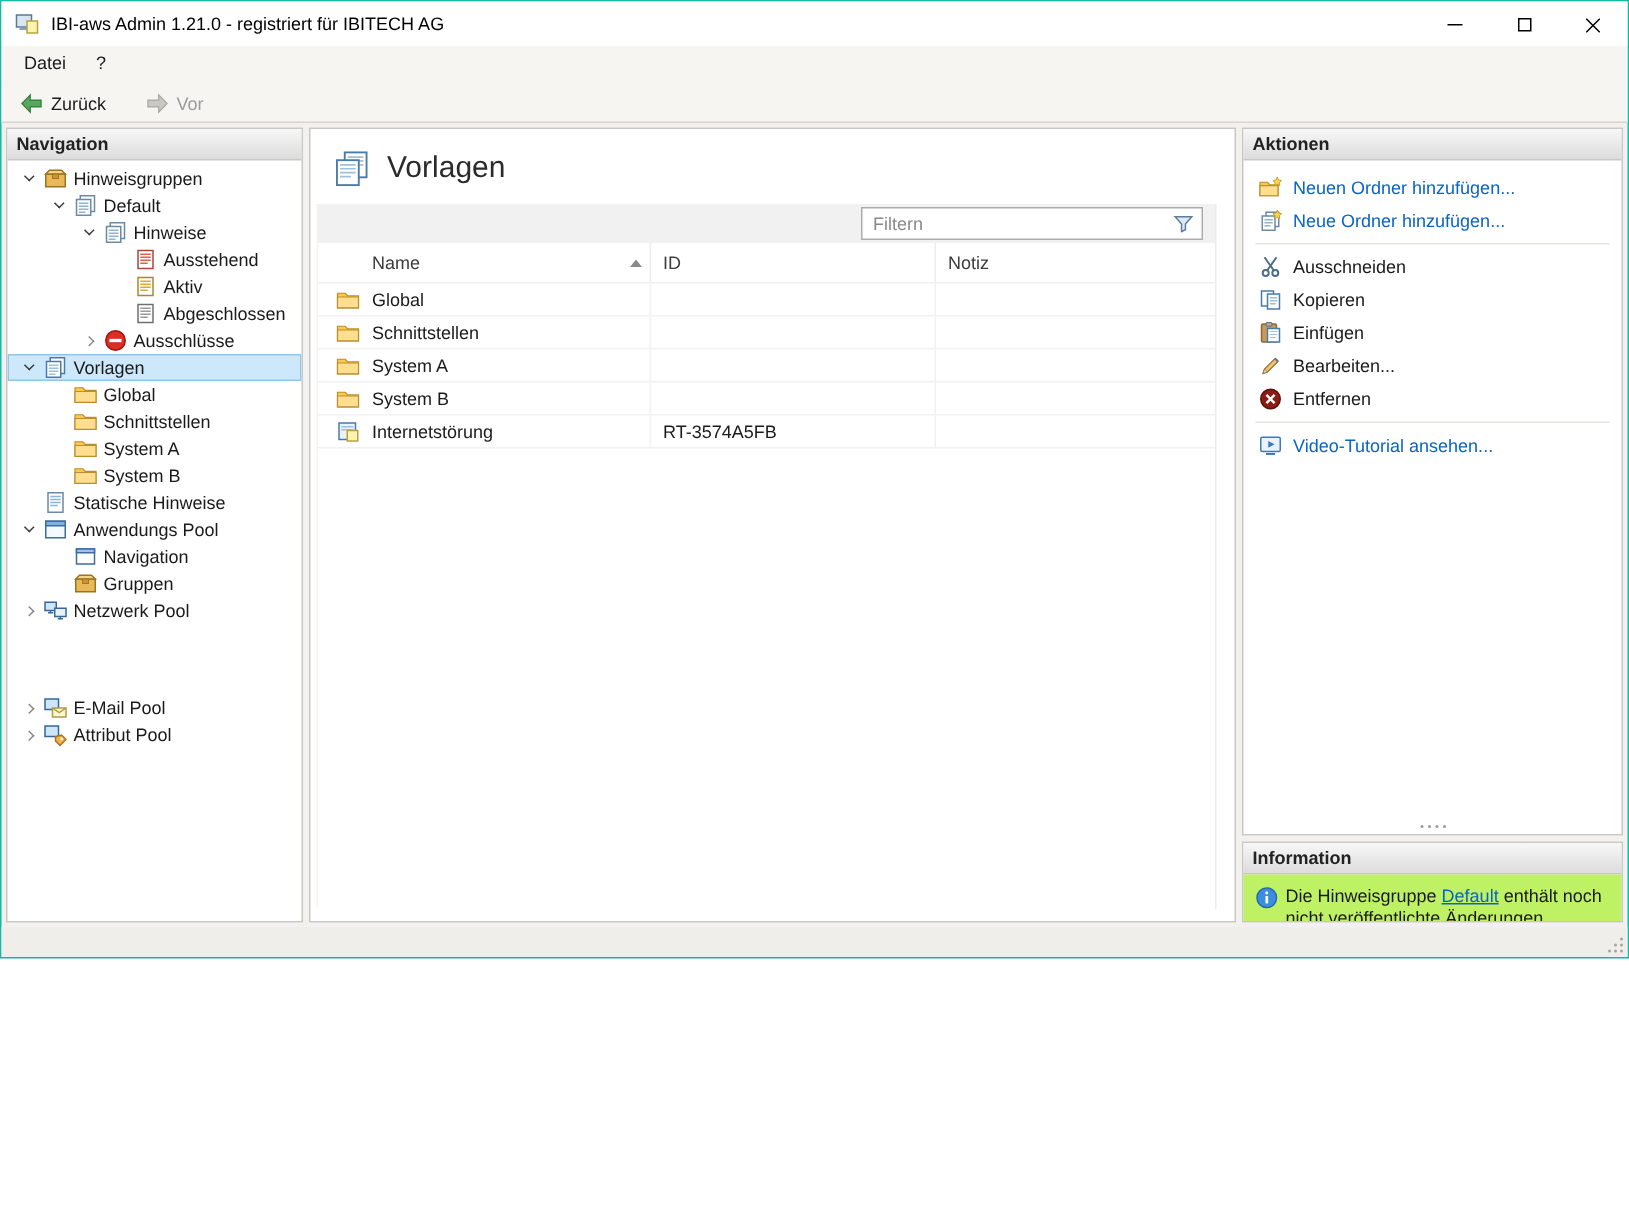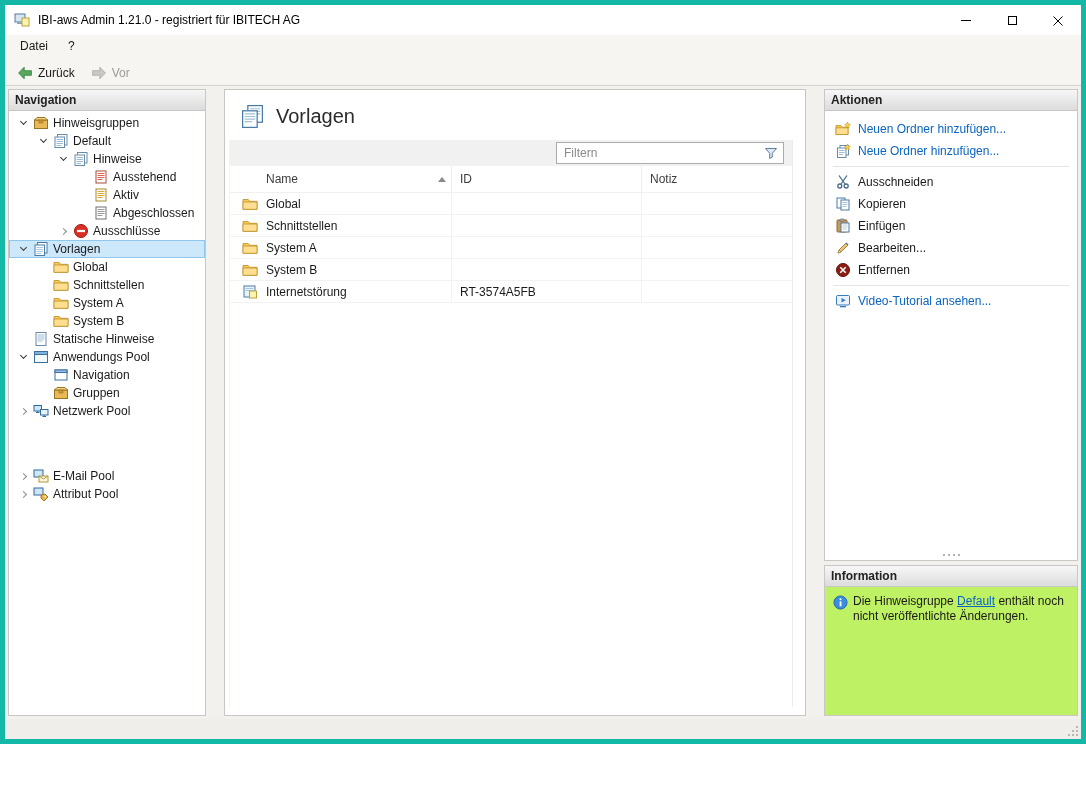--- a/index.html
+++ b/index.html
@@ -1,42 +1,42 @@
 <!DOCTYPE html>
 <html><head>
 <meta charset="utf-8">
 <style>
   * { margin:0; padding:0; box-sizing:border-box; }
   html,body { width:1086px; height:803px; overflow:hidden; }
   body { font-family:"Liberation Sans","DejaVu Sans",sans-serif; font-size:12px; color:#1a1a1a; background:#fff; }
 
-  .window { width:1086px; height:744px; border:5px solid #14b8a6; display:flex; flex-direction:column; background:#f3f1ed; }
+  .window { width:1086px; height:639px; border:1px solid #14b8a6; display:flex; flex-direction:column; background:#f3f1ed; }
 
   
   .titlebar { flex:0 0 30px; background:#fff; display:flex; align-items:center; }
   .app-icon { width:16px; height:16px; margin-left:9px; flex:0 0 16px; }
   .app-icon svg,.icon svg { width:100%; height:100%; display:block; }
   .title-text { margin-left:8px; color:#000; white-space:nowrap; }
   .win-controls { margin-left:auto; display:flex; height:100%; }
   .win-btn { width:46px; height:100%; display:flex; align-items:center; justify-content:center; }
   .glyph-min { width:10px; height:1px; background:#000; }
   .glyph-max { width:9px; height:9px; border:1px solid #000; }
   .glyph-close { width:10px; height:10px; }
 
   
   .menubar { flex:0 0 26px; background:#f7f5f1; display:flex; align-items:flex-start; padding-left:5px; }
   .menu-item { padding:4px 10px; color:#1a1a1a; }
-  .toolbar { flex:0 0 25px; background:#f7f5f1; border-bottom:1px solid #d9d6d0; display:flex; align-items:center; padding-left:5px; gap:2px; }
+  .toolbar { flex:0 0 25px; background:#f7f5f1; border-bottom:1px solid #d9d6d0; display:flex; align-items:center; padding-left:5px; gap:12px; }
   .tool-btn { display:flex; align-items:center; gap:5px; padding:2px 7px; color:#1a1a1a; }
   .tool-btn.disabled { color:#9b9b9b; }
   .tool-icon { width:16px; height:16px; flex:0 0 16px; }
   .tool-icon svg { width:100%; height:100%; display:block; }
 
   
-  .content { flex:1; display:flex; padding:3px; gap:18px; min-height:0; }
+  .content { flex:1; display:flex; padding:3px; gap:4px; min-height:0; }
   .panel { background:#fff; border:1px solid #c9c7c3; display:flex; flex-direction:column; min-height:0; }
   .panel-header { flex:0 0 20px; background:linear-gradient(#f7f7f7,#dcdcdc); border-bottom:1px solid #c9c7c3; font-weight:bold; padding:3px 6px; color:#222; }
 
   
   .nav-panel { flex:0 0 198px; width:198px; }
   .tree { flex:1; overflow:hidden; padding-top:3px; }
   .tree-row { height:18px; display:flex; align-items:center; white-space:nowrap; }
   .tree-row.selected { background:#cde8fb; outline:1px solid #8fc7ec; outline-offset:-1px; }
   .chev { width:16px; flex:0 0 16px; margin-right:2px; display:flex; align-items:center; justify-content:center; height:16px; }
   .chev .c { width:5px; height:5px; border-right:1.4px solid #8a8a8a; border-bottom:1.4px solid #8a8a8a; transform:rotate(-45deg); }

